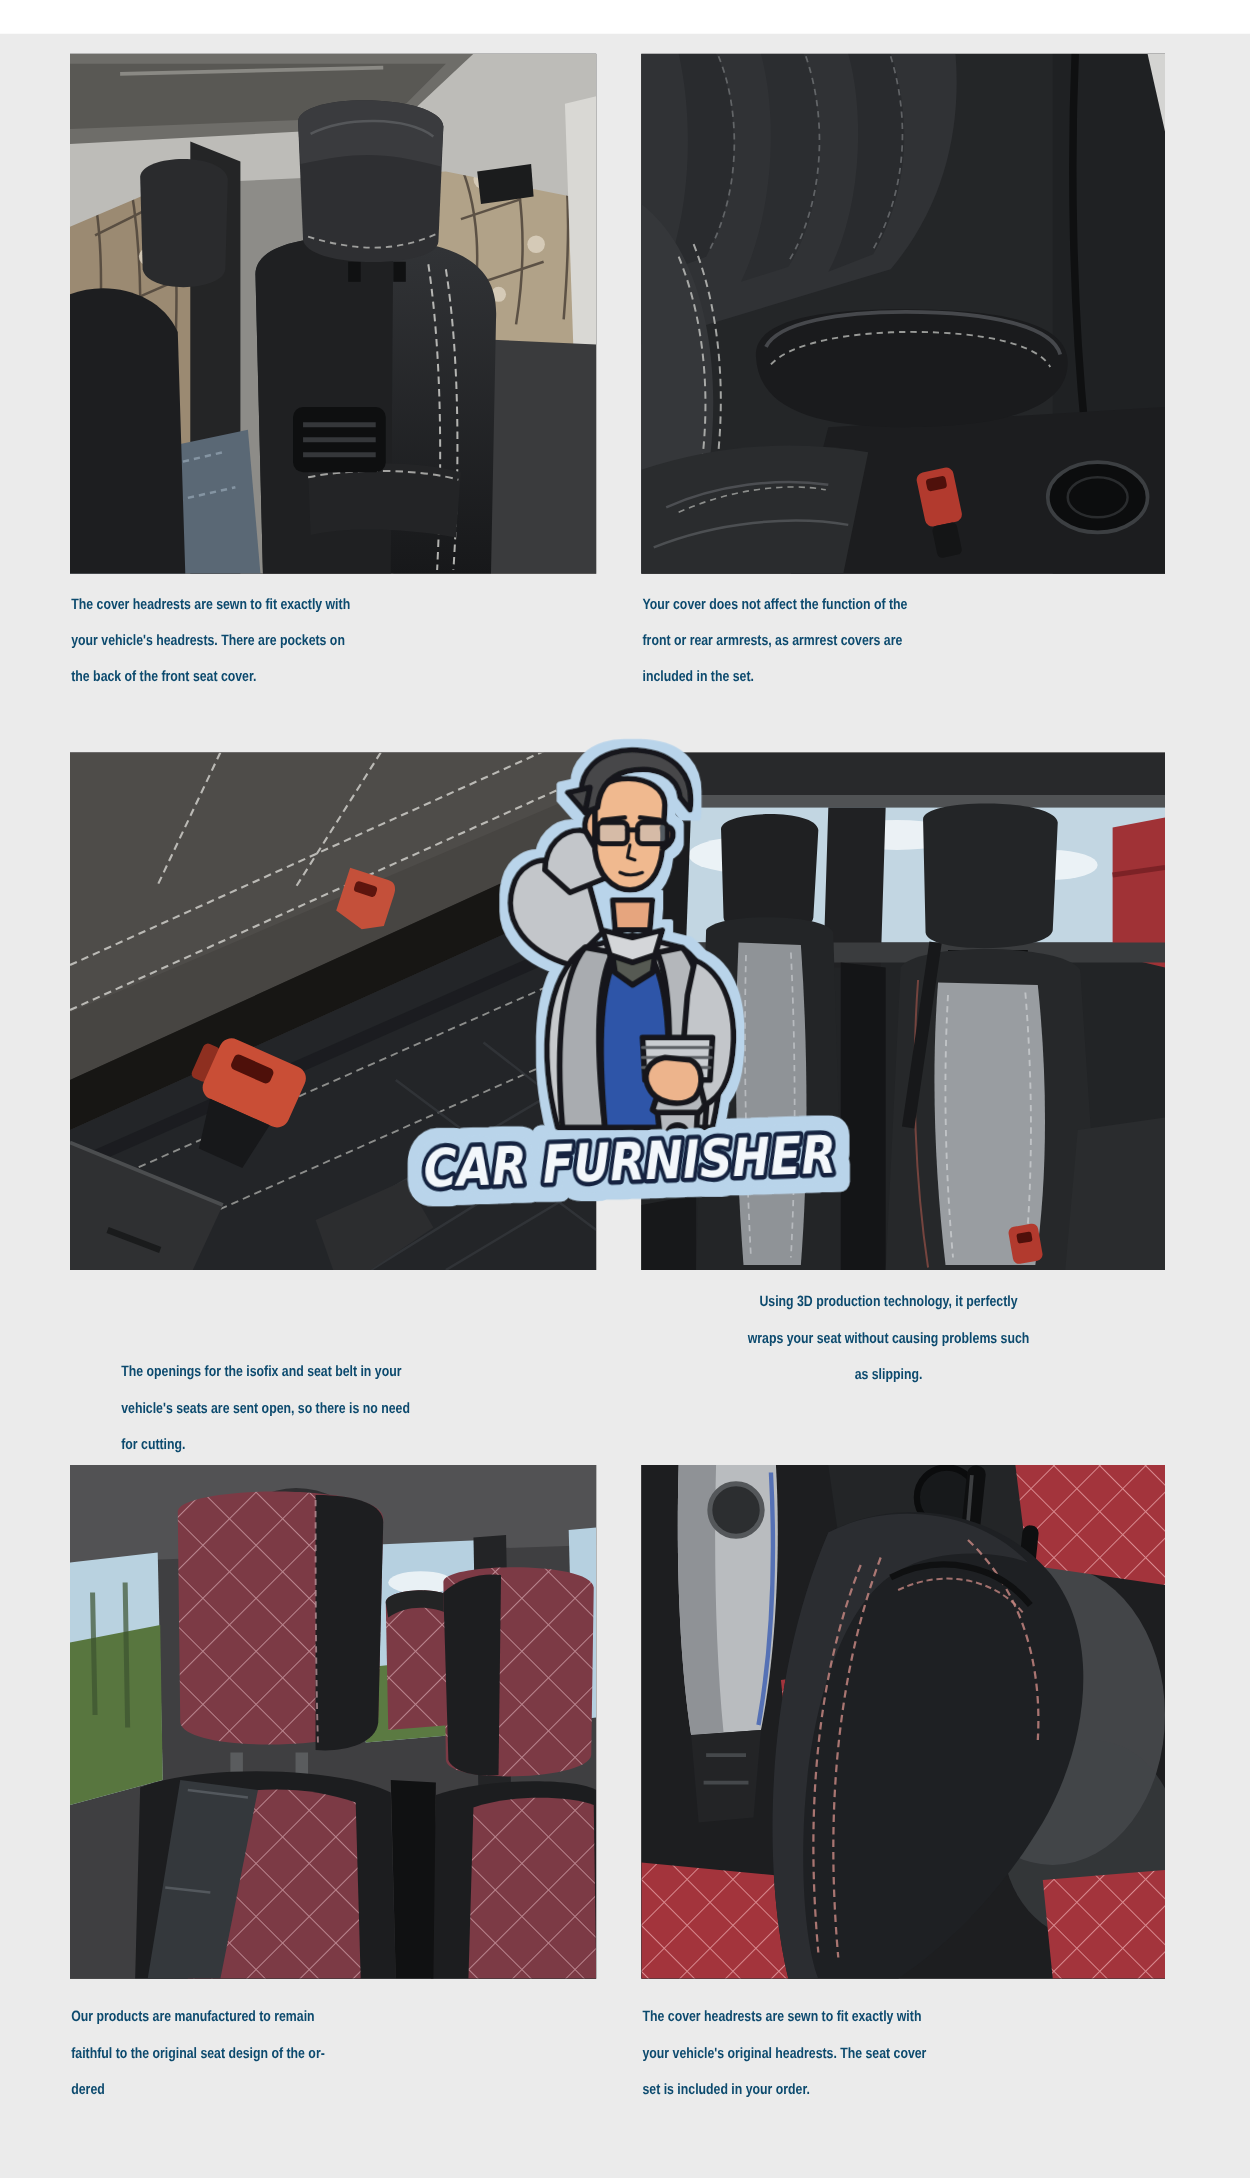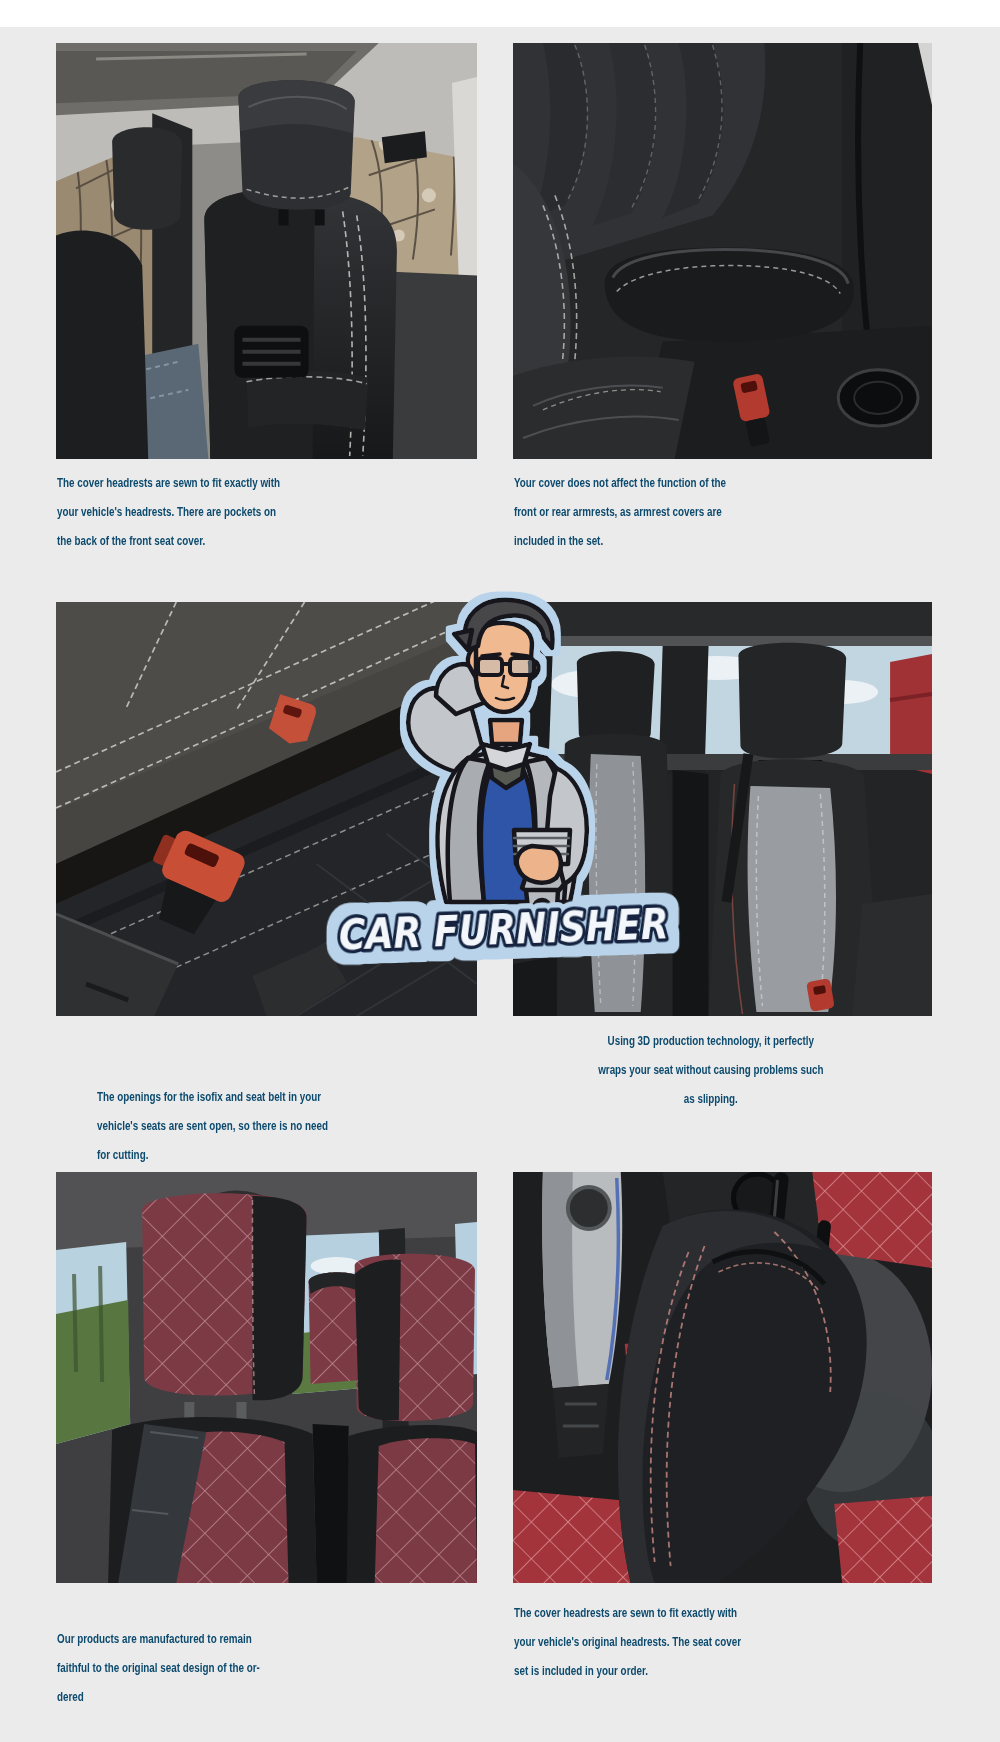--- a/index.html
+++ b/index.html
@@ -13,21 +13,21 @@
   .p1{left:56px;top:43px;width:421px;height:416px;}
   .p2{left:513px;top:43px;width:419px;height:416px;}
   .p3{left:56px;top:602px;width:421px;height:414px;}
   .p4{left:513px;top:602px;width:419px;height:414px;}
   .p5{left:56px;top:1172px;width:421px;height:411px;}
   .p6{left:513px;top:1172px;width:419px;height:411px;}
   .c1{left:57px;top:469px;width:470px;}
   .c2{left:514px;top:469px;width:480px;}
   .c3{left:57px;top:1083px;width:470px;margin-left:40px;}
   .c4{left:514px;top:1027px;width:480px;text-align:center;}
-  .c5{left:57px;top:1599px;width:470px;margin-top:26px;}
+  .c5{left:57px;top:1599px;width:470px;}
   .c6{left:514px;top:1599px;width:480px;}
   .logo{position:absolute;left:318px;top:572px;width:372px;height:402px;z-index:5;}
   .defs-holder{position:absolute;width:0;height:0;overflow:hidden;}
 </style>
 </head>
 <body>
 
 <svg class="defs-holder" aria-hidden="true">
   <defs>
     <pattern id="qb" width="30" height="30" patternUnits="userSpaceOnUse" patternTransform="rotate(45)">

